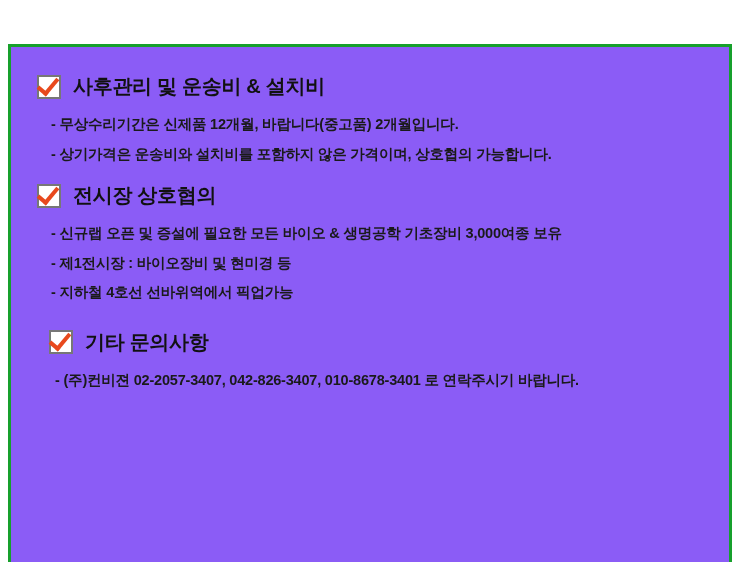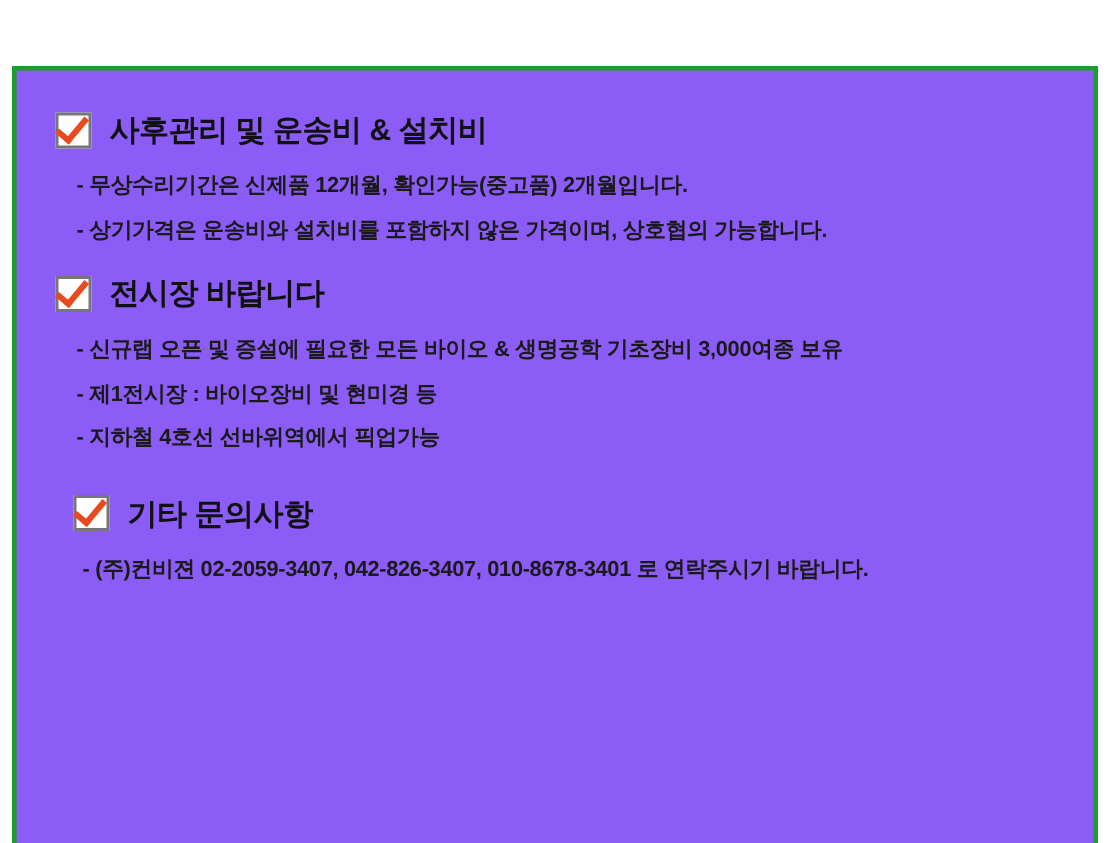--- a/index.html
+++ b/index.html
@@ -93,41 +93,41 @@
 
 <div class="page">
   <div class="frame">
 
     <div class="section section-after-sales">
       <div class="section-head">
         <span class="check-icon"></span>
         <span class="section-title">사후관리 및 운송비 &amp; 설치비</span>
       </div>
       <div class="lines">
-        <div class="line">- 무상수리기간은 신제품 12개월, 확인가능(중고품) 2개월입니다.</div>
+        <div class="line">- 무상수리기간은 신제품 12개월, 바랍니다(중고품) 2개월입니다.</div>
         <div class="line">- 상기가격은 운송비와 설치비를 포함하지 않은 가격이며, 상호협의 가능합니다.</div>
       </div>
     </div>
 
     <div class="section section-visit">
       <div class="section-head">
         <span class="check-icon"></span>
-        <span class="section-title">전시장 바랍니다</span>
+        <span class="section-title">전시장 상호협의</span>
       </div>
       <div class="lines">
         <div class="line">- 신규랩 오픈 및 증설에 필요한 모든 바이오 &amp; 생명공학 기초장비 3,000여종 보유</div>
         <div class="line">- 제1전시장 : 바이오장비 및 현미경 등</div>
         <div class="line">- 지하철 4호선 선바위역에서 픽업가능</div>
       </div>
     </div>
 
     <div class="section section-contact">
       <div class="section-head">
         <span class="check-icon"></span>
         <span class="section-title">기타 문의사항</span>
       </div>
       <div class="lines">
-        <div class="line">- (주)컨비젼 02-2059-3407, 042-826-3407, 010-8678-3401 로 연락주시기 바랍니다.</div>
+        <div class="line">- (주)컨비젼 02-2057-3407, 042-826-3407, 010-8678-3401 로 연락주시기 바랍니다.</div>
       </div>
     </div>
 
   </div>
 </div>
 
 </body></html>

